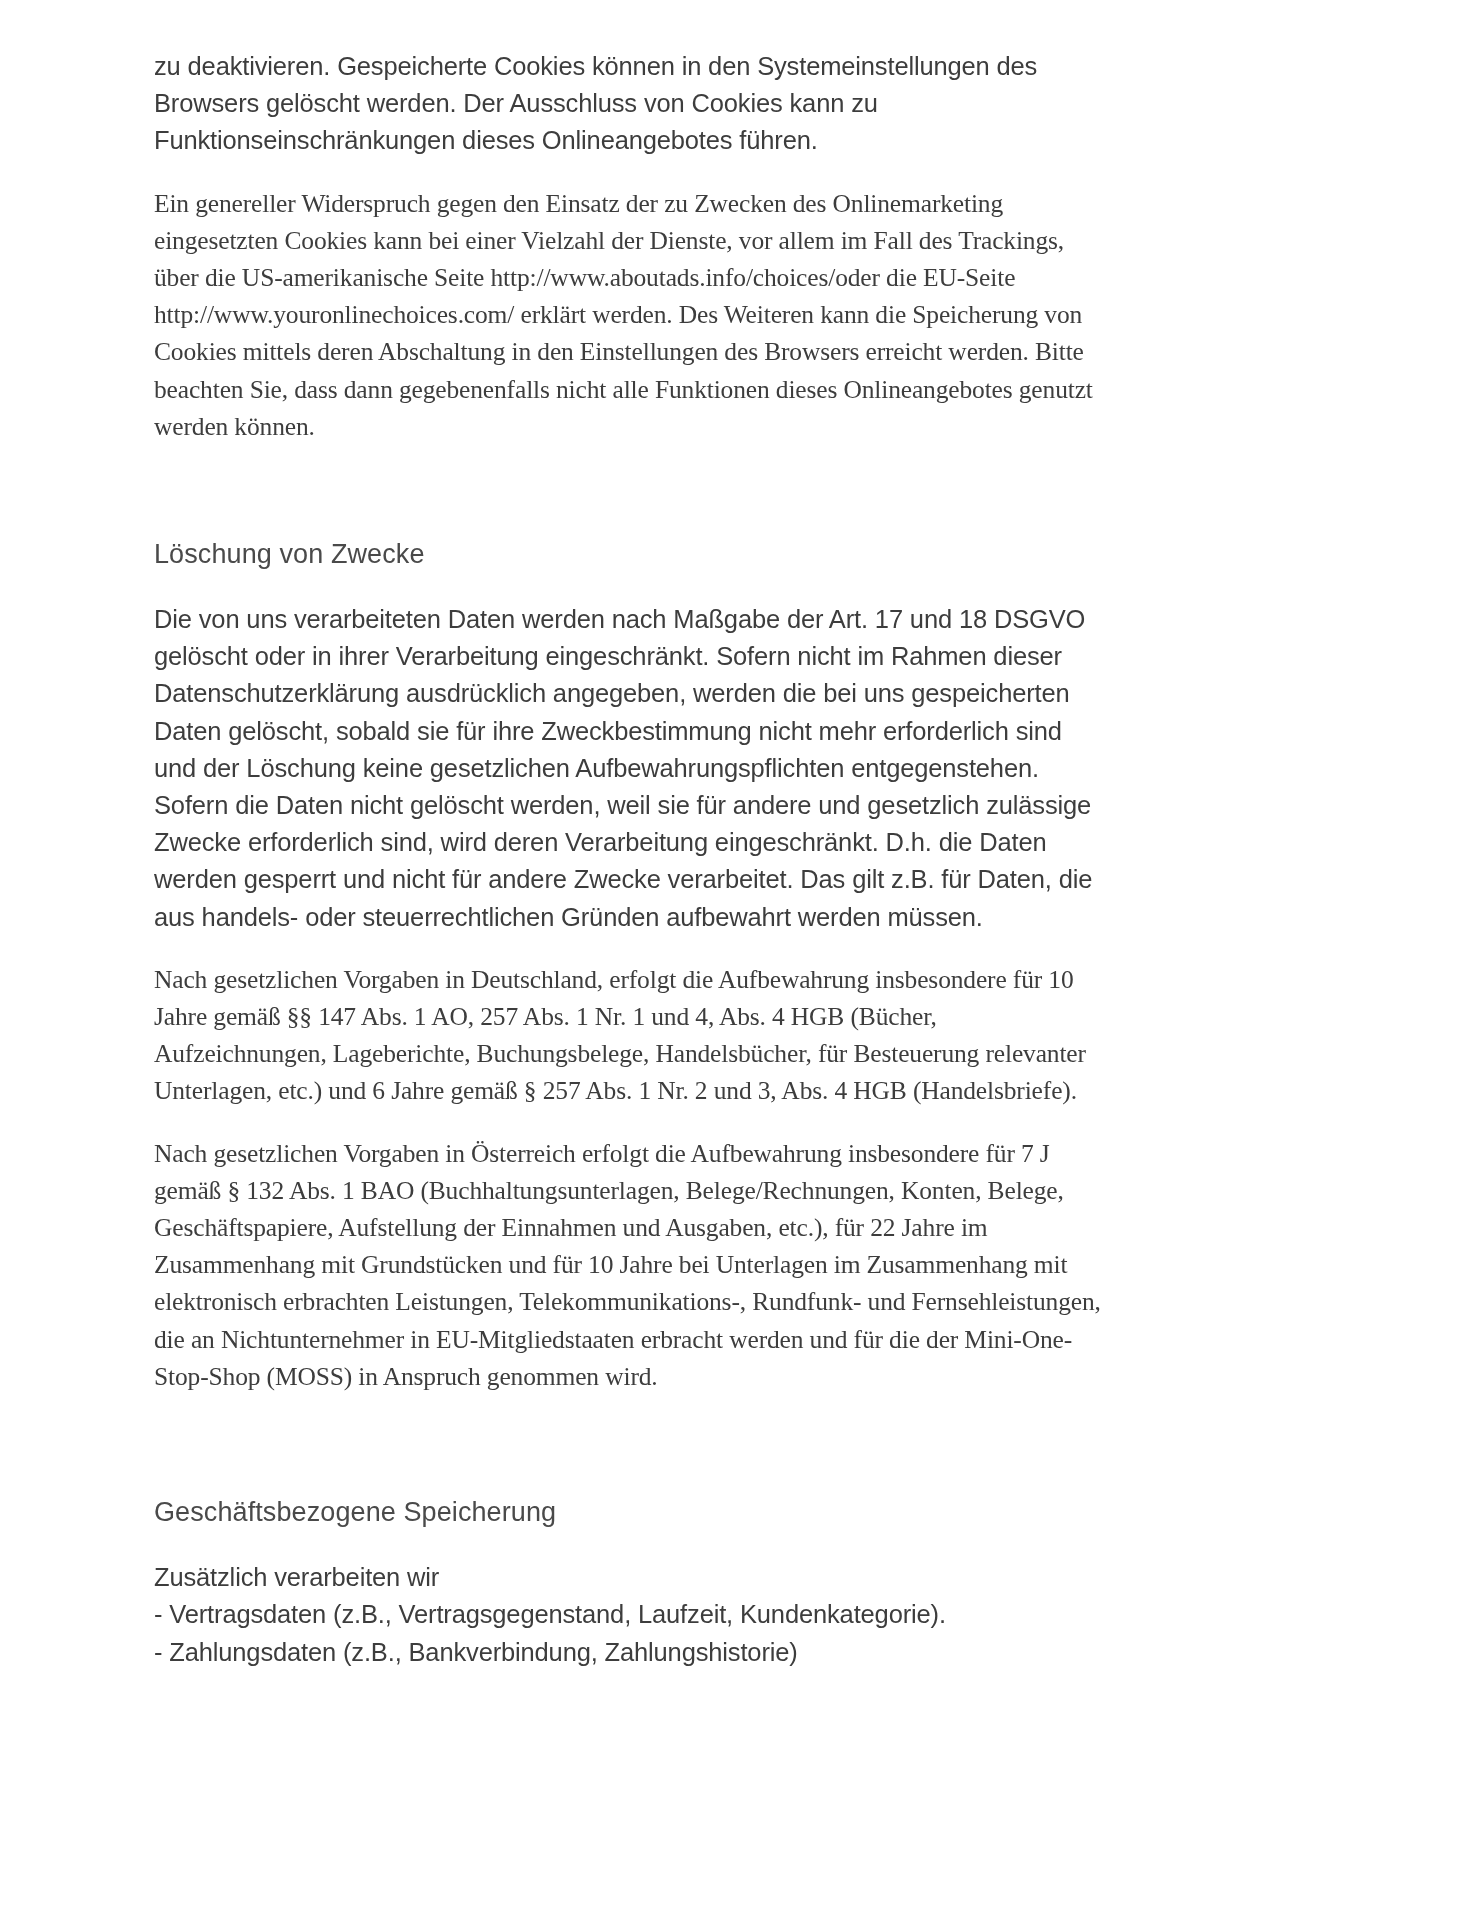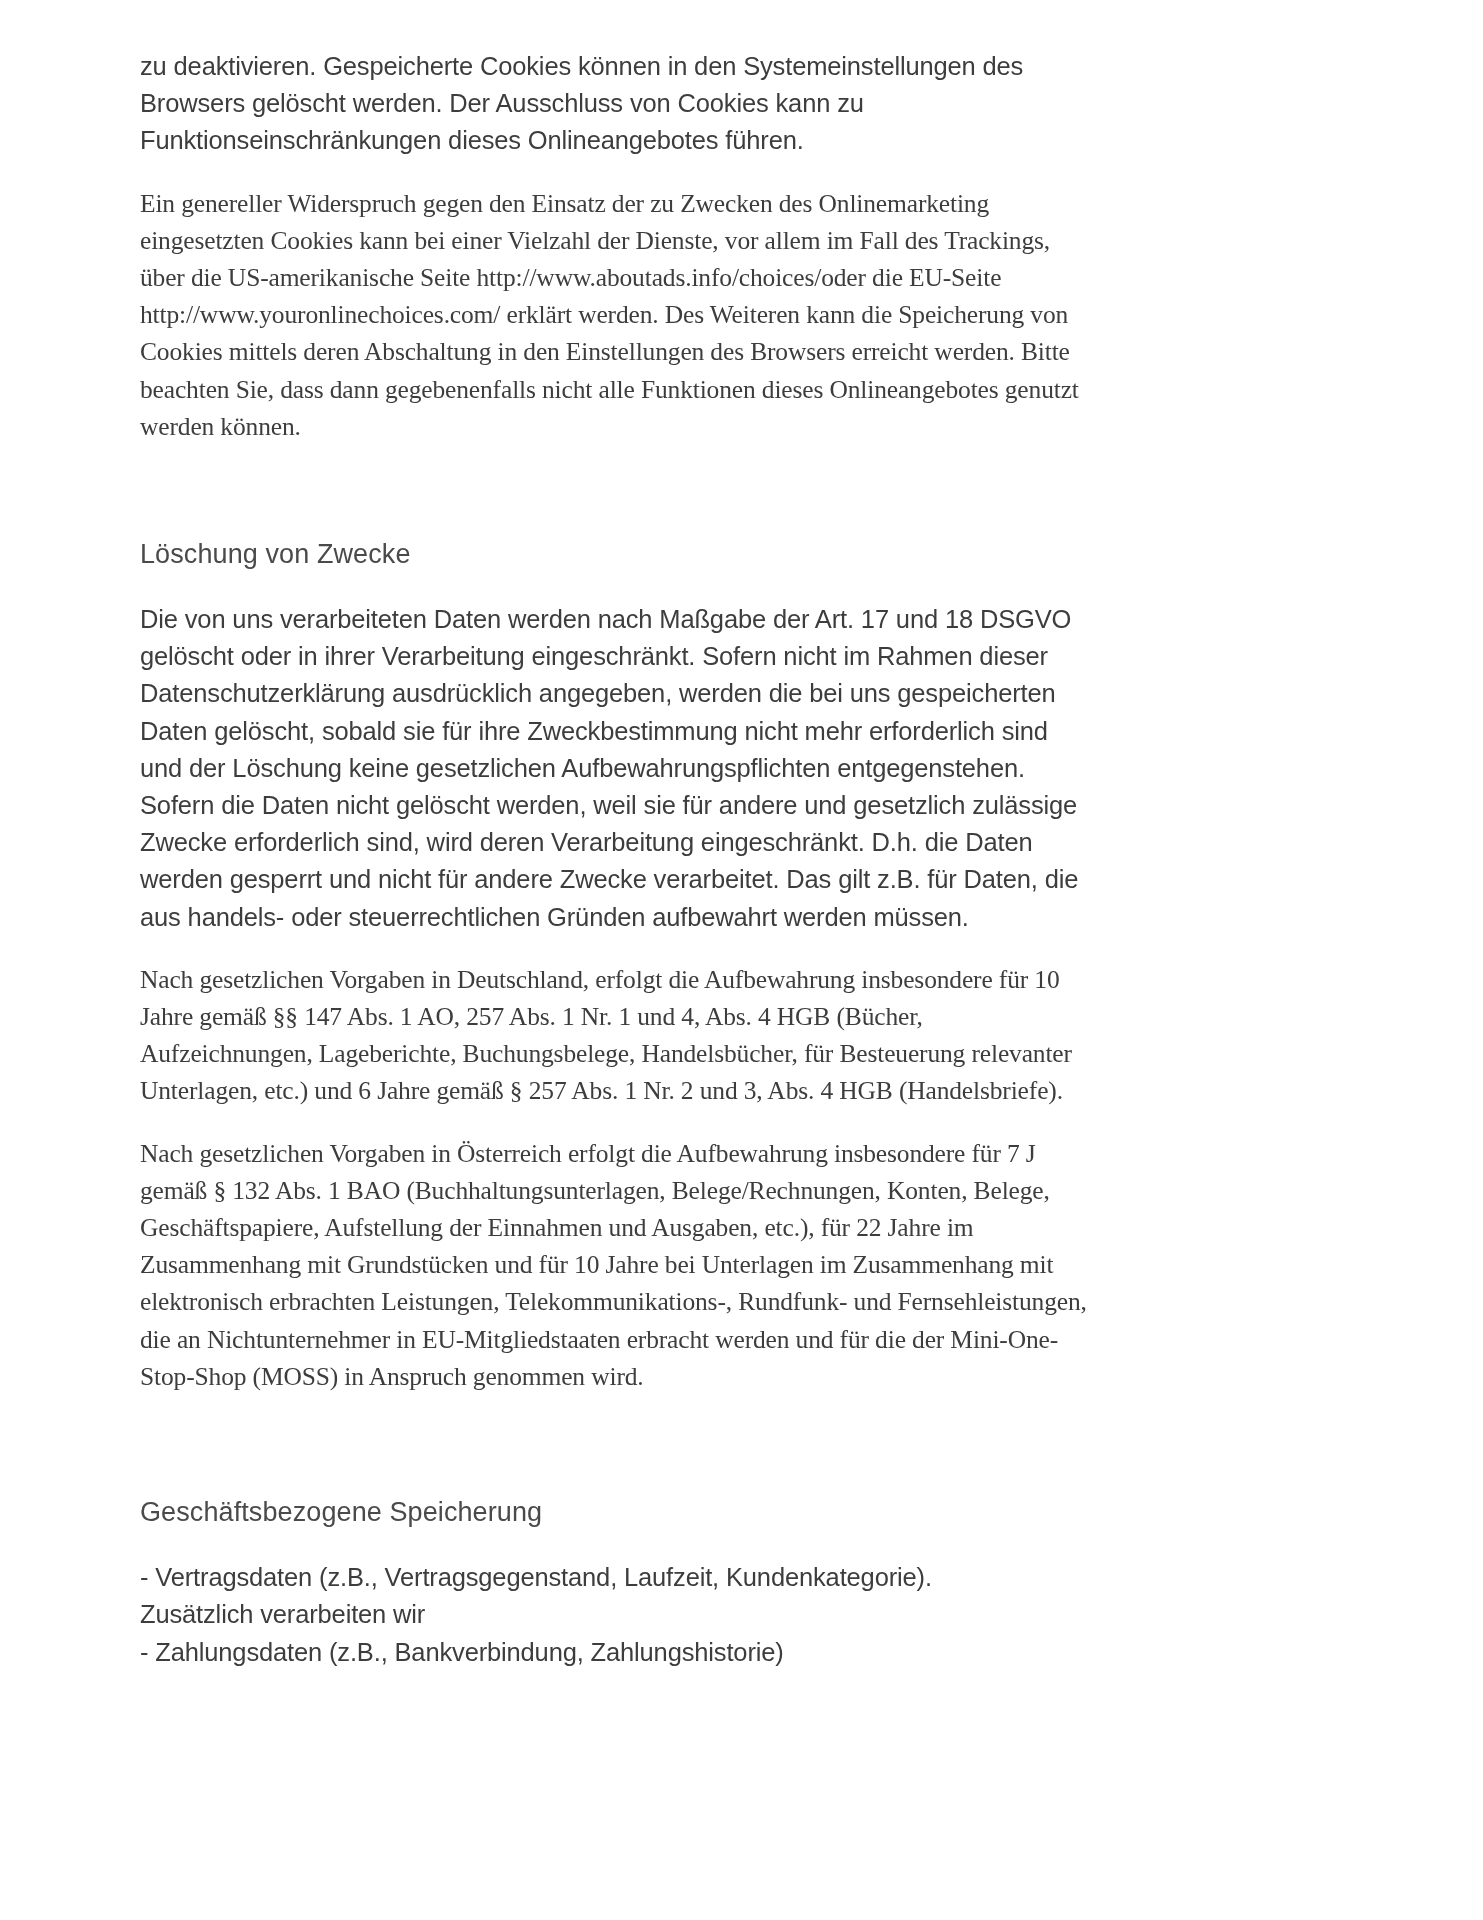--- a/index.html
+++ b/index.html
@@ -15,20 +15,21 @@
     color: #3c3c3c;
     -webkit-font-smoothing: antialiased;
   }
   .page {
     position: relative;
     width: 1369px;
     height: 1920px;
     box-sizing: border-box;
     background: #ffffff;
     overflow: hidden;
+    margin-left: 14px;
   }
   .content {
     position: absolute;
     left: 140px;
     top: 48px;
     width: 950px;
   }
   
   .para {
     font-size: 25.5px;
@@ -96,19 +97,19 @@
 
     <p class="para">Nach gesetzlichen Vorgaben in Österreich erfolgt die Aufbewahrung insbesondere für 7 J gemäß § 132 Abs. 1 BAO (Buchhaltungsunterlagen, Belege/Rechnungen, Konten, Belege, Geschäftspapiere, Aufstellung der Einnahmen und Ausgaben, etc.), für 22 Jahre im Zusammenhang mit Grundstücken und für 10 Jahre bei Unterlagen im Zusammenhang mit elektronisch erbrachten Leistungen, Telekommunikations-, Rundfunk- und Fernsehleistungen, die an Nichtunternehmer in EU-Mitgliedstaaten erbracht werden und für die der Mini-One-Stop-Shop (MOSS) in Anspruch genommen wird.</p>
 
     <div class="spacer-big"></div>
 
     <h2 class="heading">Geschäftsbezogene Speicherung</h2>
 
     <div class="spacer-after-heading"></div>
 
     <div class="tight-block">
+      <span class="line">Zusätzlich verarbeiten wir</span>
       <span class="line">- Vertragsdaten (z.B., Vertragsgegenstand, Laufzeit, Kundenkategorie).</span>
-      <span class="line">Zusätzlich verarbeiten wir</span>
       <span class="line">- Zahlungsdaten (z.B., Bankverbindung, Zahlungshistorie)</span>
     </div>
 
   </div>
 </div>
 
 </body></html>

